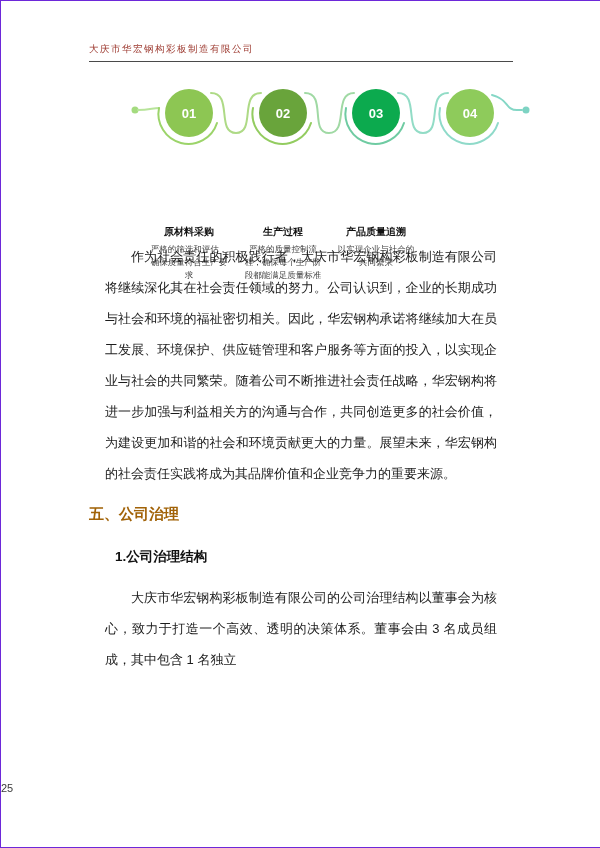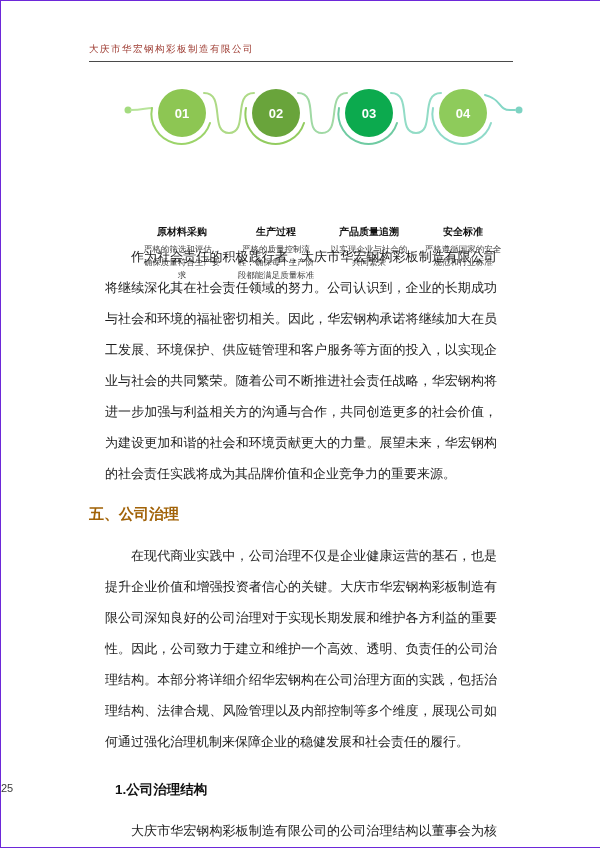--- a/index.html
+++ b/index.html
@@ -4,21 +4,21 @@
 <style>
   html,body{margin:0;padding:0;background:#fff;}
   body{width:600px;height:848px;font-family:"Liberation Sans",sans-serif;}
   .page{position:relative;width:598px;height:846px;border:1px solid #6d28d9;background:#fff;overflow:hidden;padding-left:22px;}
 
   
   .hdr{position:absolute;left:88px;top:37px;width:424px;padding-bottom:5px;border-bottom:1px solid #4a4a4a;}
   .hdr-text{font-size:9.5px;letter-spacing:1.5px;color:#9c382e;}
 
   
-  .diagram{position:absolute;left:9px;top:76px;width:529px;height:156px;}
+  .diagram{position:absolute;left:16px;top:76px;width:529px;height:156px;}
   .diagram svg{position:absolute;left:80px;top:0;}
   .num{font-size:13px;font-weight:600;fill:#ffffff;font-family:"Liberation Sans",sans-serif;}
   .ln{fill:none;stroke-width:2;stroke-linecap:round;}
   .s-start{stroke:#b8e49b;} .s-end{stroke:#85d7c6;}
   .a1{stroke:#9cd46a;} .a2{stroke:#93cc60;} .a3{stroke:#6fcba2;} .a4{stroke:#8fdac9;}
   .c12{stroke:#aeda86;} .c23{stroke:#a0d9a4;} .c34{stroke:#92dcc6;}
   .step-col{position:absolute;top:148px;width:104px;text-align:center;}
   .step-title{font-size:10px;font-weight:bold;color:#111;}
   .step-desc{width:78px;margin:4px auto 0;font-size:8.5px;line-height:13px;color:#3c3c3c;}
   .col-0{left:120px;} .col-1{left:214px;} .col-2{left:307px;} .col-3{left:401px;}
@@ -73,29 +73,24 @@
       <div class="step-desc">严格的筛选和评估，确保质量符合生产要求</div>
     </div>
     <div class="step-col col-1">
       <div class="step-title">生产过程</div>
       <div class="step-desc">严格的质量控制流程，确保每个生产阶段都能满足质量标准</div>
     </div>
     <div class="step-col col-2">
       <div class="step-title">产品质量追溯</div>
       <div class="step-desc">以实现企业与社会的共同繁荣</div>
     </div>
-    <div class="step-col col-3">
-      <div class="step-title">安全标准</div>
-      <div class="step-desc">严格遵循国家的安全规范和行业标准</div>
-    </div>
   </div>
 
   <div class="content">
     <p class="para">作为社会责任的积极践行者，大庆市华宏钢构彩板制造有限公司将继续深化其在社会责任领域的努力。公司认识到，企业的长期成功与社会和环境的福祉密切相关。因此，华宏钢构承诺将继续加大在员工发展、环境保护、供应链管理和客户服务等方面的投入，以实现企业与社会的共同繁荣。随着公司不断推进社会责任战略，华宏钢构将进一步加强与利益相关方的沟通与合作，共同创造更多的社会价值，为建设更加和谐的社会和环境贡献更大的力量。展望未来，华宏钢构的社会责任实践将成为其品牌价值和企业竞争力的重要来源。</p>
     <h2 class="sec-heading">五、公司治理</h2>
-    <p class="para">在现代商业实践中，公司治理不仅是企业健康运营的基石，也是提升企业价值和增强投资者信心的关键。大庆市华宏钢构彩板制造有限公司深知良好的公司治理对于实现长期发展和维护各方利益的重要性。因此，公司致力于建立和维护一个高效、透明、负责任的公司治理结构。本部分将详细介绍华宏钢构在公司治理方面的实践，包括治理结构、法律合规、风险管理以及内部控制等多个维度，展现公司如何通过强化治理机制来保障企业的稳健发展和社会责任的履行。</p>
     <h3 class="sub-heading">1.公司治理结构</h3>
     <p class="para">大庆市华宏钢构彩板制造有限公司的公司治理结构以董事会为核心，致力于打造一个高效、透明的决策体系。董事会由 3 名成员组成，其中包含 1 名独立</p>
   </div>
 
   <div class="page-num">25</div>
 
 </div>
 
 </body></html>

